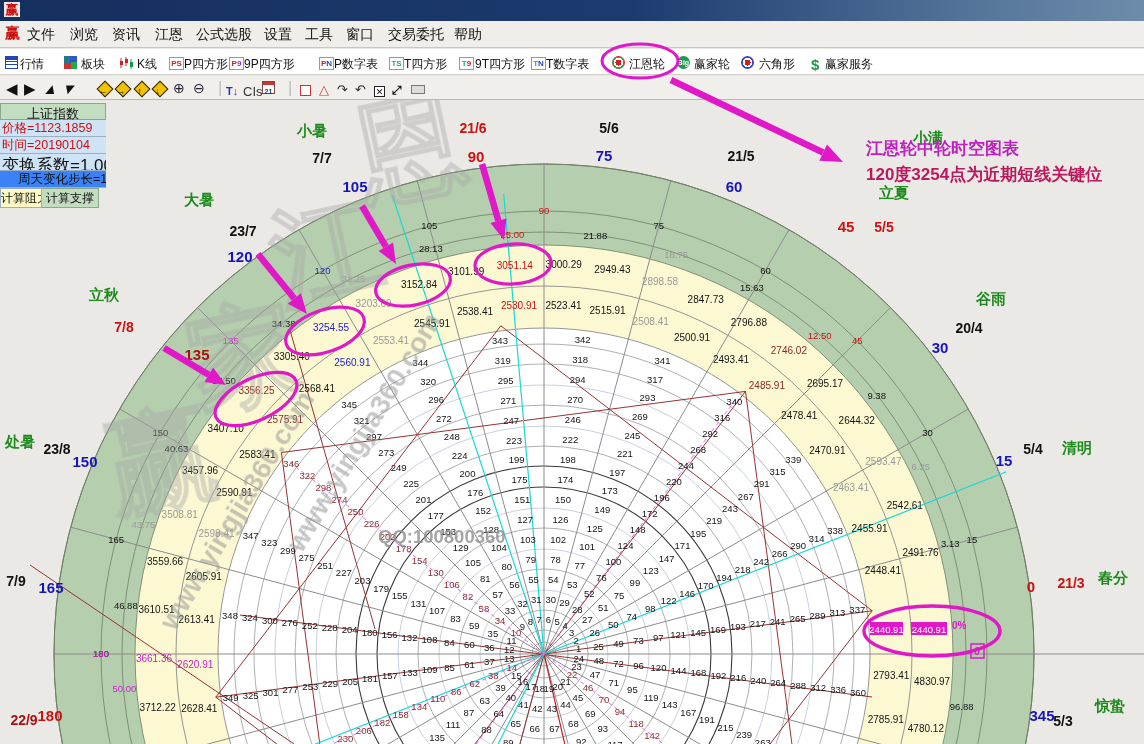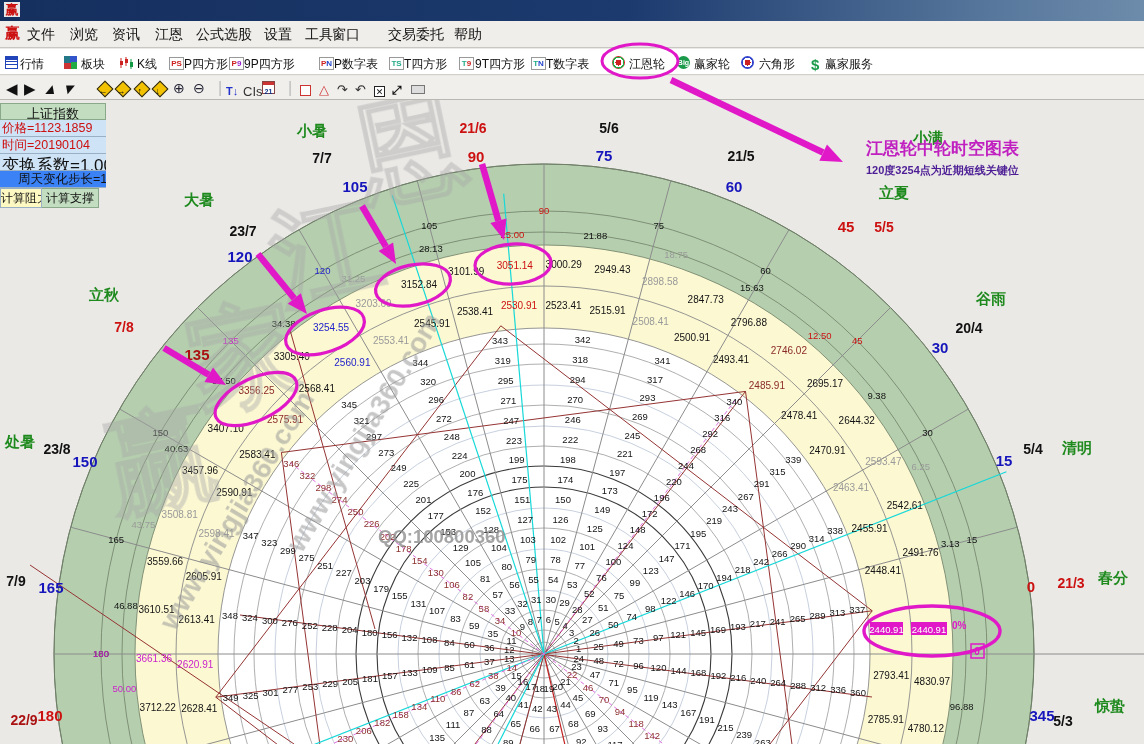--- a/index.html
+++ b/index.html
@@ -18,21 +18,21 @@
 <div style="position:absolute;left:0;top:21px;width:1144px;height:27px;background:#f0eeea;
  border-bottom:1px solid #c9c7c1;font-size:14px;color:#111">
     <span style="position:absolute;left:5px;top:3px;color:#cc1111;font-weight:bold;font-size:15px">赢</span>
     <span style="position:absolute;left:27px;top:5px">文件</span>
     <span style="position:absolute;left:70px;top:5px">浏览</span>
     <span style="position:absolute;left:112px;top:5px">资讯</span>
     <span style="position:absolute;left:155px;top:5px">江恩</span>
     <span style="position:absolute;left:196px;top:5px">公式选股</span>
     <span style="position:absolute;left:264px;top:5px">设置</span>
     <span style="position:absolute;left:305px;top:5px">工具</span>
-    <span style="position:absolute;left:332px;top:5px">窗口</span>
+    <span style="position:absolute;left:346px;top:5px">窗口</span>
     <span style="position:absolute;left:388px;top:5px">交易委托</span>
     <span style="position:absolute;left:454px;top:5px">帮助</span>
   </div>
 <div style="position:absolute;left:0;top:49px;width:1144px;height:26px;background:#ffffff;
  border-bottom:1px solid #d2d0ca;font-size:12px;color:#111">
     <span style="position:absolute;left:5px;top:6px"><span class="icon" style="background:#fff;border:1px solid #2244bb;box-shadow:inset 0 3px 0 #2244bb"><span style="display:block;margin-top:4px;border-top:1px solid #2244bb"></span><span style="display:block;margin-top:2px;border-top:1px solid #2244bb"></span></span></span>
     <span style="position:absolute;left:20px;top:7px">行情</span>
     <span style="position:absolute;left:64px;top:6px"><span class="icon" style="background:conic-gradient(#3355cc 25%,#22aa44 0 50%,#cc3333 0 75%,#227788 0)"></span></span>
     <span style="position:absolute;left:81px;top:7px">板块</span>
     <span style="position:absolute;left:119px;top:6px"><svg width="14" height="14" style="vertical-align:middle">
@@ -684,18 +684,18 @@
     <div style="height:17px;background:#cfe3f6;border-bottom:1px solid #9ab0c4;color:#111;font-size:17px;padding-left:2px;overflow:hidden;white-space:nowrap">变换系数=1.00000</div>
     <div style="height:17px;background:#3b82f6;border-bottom:1px solid #9ab0c4;color:#111;font-size:12.5px;padding-left:18px;overflow:hidden;white-space:nowrap">周天变化步长=1</div>
  <div style="display:flex;height:20px">
   <div style="width:42px;background:#fef9c3;border:1px solid #9ab0c4;text-align:center;
    line-height:18px;color:#111;font-size:12px;white-space:nowrap;overflow:hidden">计算阻力</div>
   <div style="width:57px;background:#c2ddc0;border:1px solid #8aa88a;border-left:none;
    text-align:center;line-height:18px;color:#111;font-size:12px;white-space:nowrap;overflow:hidden">计算支撑</div>
  </div>
 </div>
 <div style="position:absolute;left:866px;top:137px;color:#c020c0;font-size:17px;font-weight:bold">江恩轮中轮时空图表</div>
-<div style="position:absolute;left:866px;top:163px;color:#4c1d95;font-size:11px;font-weight:bold">120度3254点为近期短线关键位</div>
+<div style="position:absolute;left:866px;top:163px;color:#be185d;font-size:17px;font-weight:bold">120度3254点为近期短线关键位</div>
 <svg style="position:absolute;left:0;top:0;pointer-events:none" width="1144" height="744">
 <ellipse cx="640" cy="61" rx="38" ry="17" fill="none" stroke="#e018c8" stroke-width="3"></ellipse>
 <line x1="671" y1="80" x2="823.1" y2="152.5" stroke="#e018c8" stroke-width="6.5"></line>
 <polygon points="843,162 827.0,144.4 819.3,160.7" fill="#e018c8"></polygon>
 </svg>
 
 </body></html>

